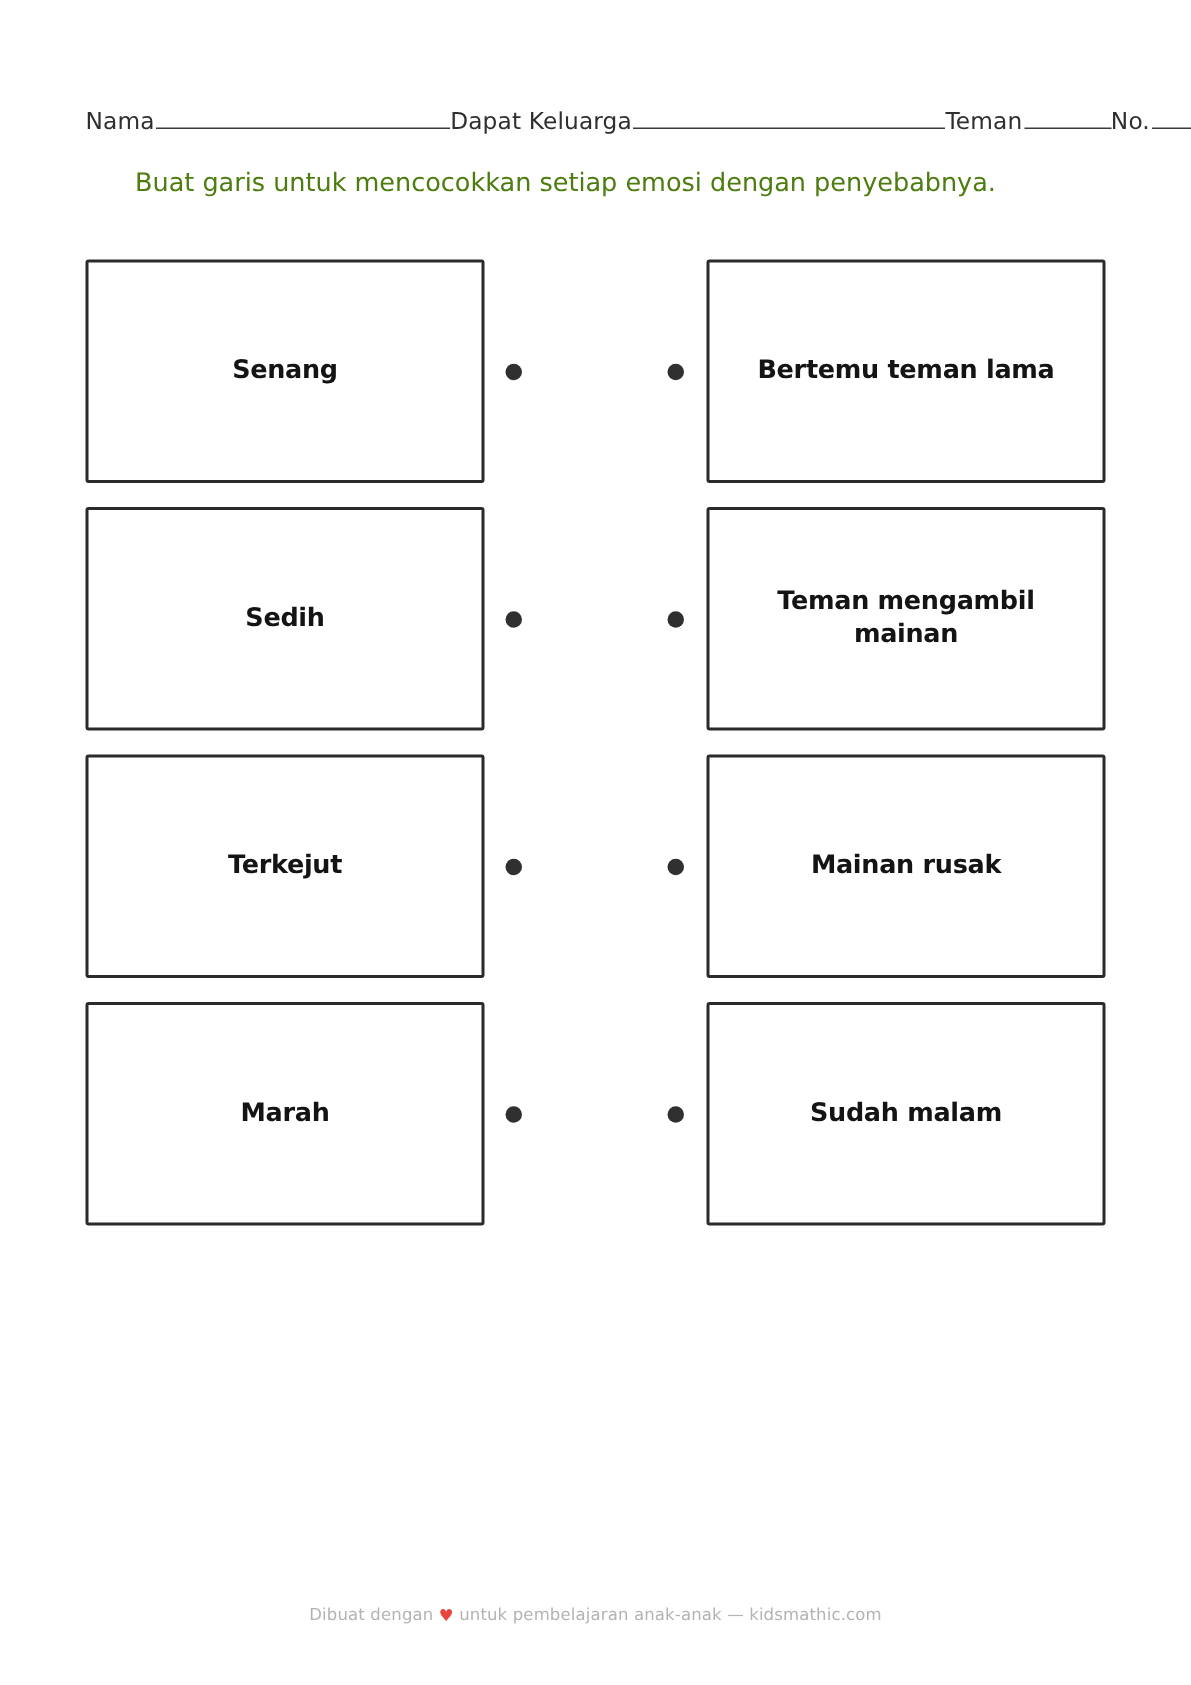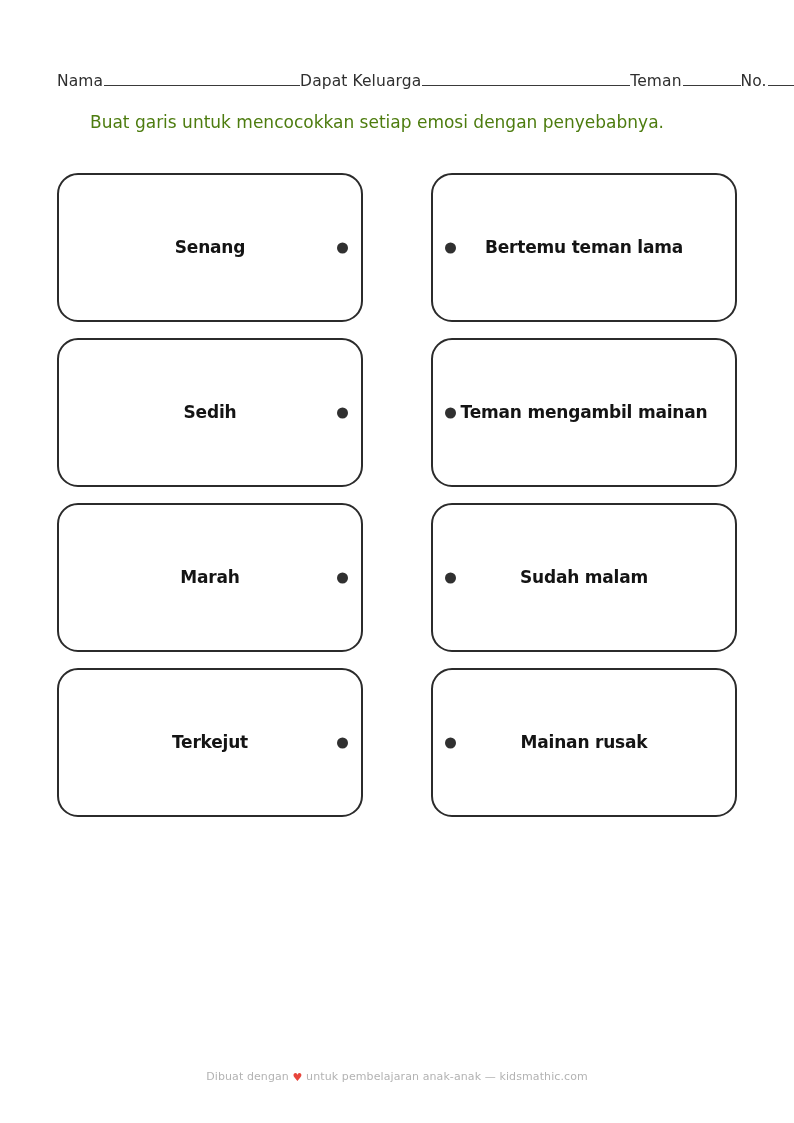--- a/index.html
+++ b/index.html
@@ -77,24 +77,24 @@
     height: 149px;
     margin-bottom: 16px;
     display: flex;
     align-items: center;
     justify-content: space-between;
   }
   .match-row:last-child { margin-bottom: 0; }
 
   .card {
     box-sizing: border-box;
-    width: 306px;
+    width: 266px;
     height: 149px;
     border: 2px solid #2b2b2b;
-    border-radius: 21px;
+    border-radius: 2px;
     background: #ffffff;
     display: flex;
     align-items: center;
     justify-content: center;
     padding: 6px 10px;
   }
   .card-text {
     font-family: "DejaVu Sans", sans-serif;
     font-weight: 700;
     font-size: 17px;
@@ -195,45 +195,45 @@
       <div class="connector dot-right">
           <span class="dot"></span>
         </div>
       <div class="card card-right">
         <span class="card-text">Teman mengambil mainan</span>
       </div>
     </div>
 
     <div class="match-row">
       <div class="card card-left">
+        <span class="card-text">Terkejut</span>
+      </div>
+      <div class="connector dot-left">
+          <span class="dot"></span>
+        </div>
+      <div class="connector dot-right">
+          <span class="dot"></span>
+        </div>
+      <div class="card card-right">
+        <span class="card-text">Mainan rusak</span>
+      </div>
+    </div>
+
+    <div class="match-row">
+      <div class="card card-left">
         <span class="card-text">Marah</span>
       </div>
       <div class="connector dot-left">
           <span class="dot"></span>
         </div>
       <div class="connector dot-right">
           <span class="dot"></span>
         </div>
       <div class="card card-right">
         <span class="card-text">Sudah malam</span>
-      </div>
-    </div>
-
-    <div class="match-row">
-      <div class="card card-left">
-        <span class="card-text">Terkejut</span>
-      </div>
-      <div class="connector dot-left">
-          <span class="dot"></span>
-        </div>
-      <div class="connector dot-right">
-          <span class="dot"></span>
-        </div>
-      <div class="card card-right">
-        <span class="card-text">Mainan rusak</span>
       </div>
     </div>
 
 
   </div>
 
   <div class="footer">
     <span>Dibuat dengan</span>
     <span class="heart">♥</span>
     <span>untuk pembelajaran anak-anak — kidsmathic.com</span>

